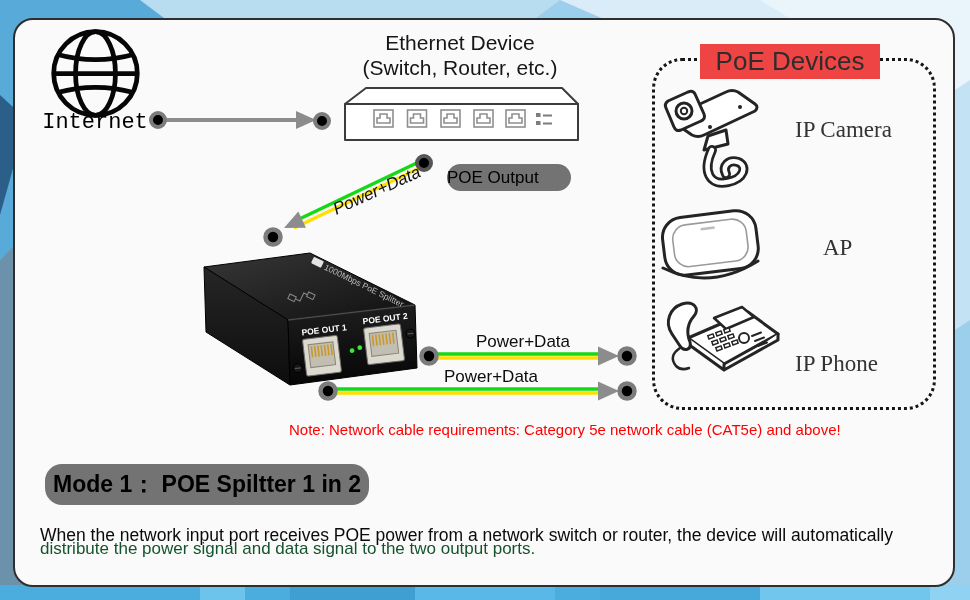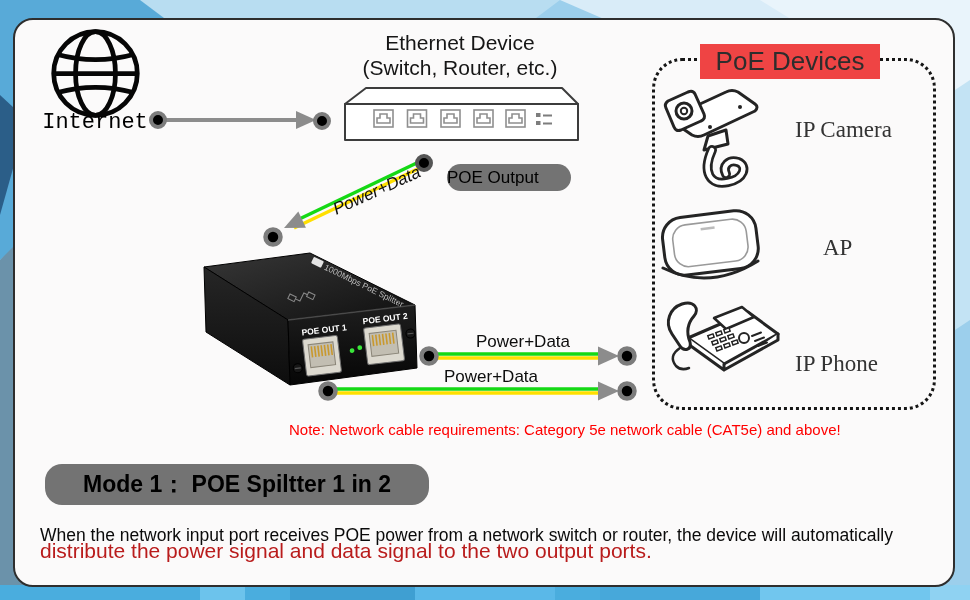--- a/index.html
+++ b/index.html
@@ -231,18 +231,18 @@
       <circle cx="627" cy="391" r="7.5" fill="#000" stroke="#7c7c7c" stroke-width="4.5"></circle>
     </g>
   </svg>
 
   <div class="abs cable-label" style="left:292px;top:181px;width:170px;font-style:italic;transform:rotate(-24.5deg);">Power+Data</div>
   <div class="abs cable-label" style="left:462px;top:332px;width:122px;">Power+Data</div>
   <div class="abs cable-label" style="left:430px;top:367px;width:122px;">Power+Data</div>
 
   <div class="abs" style="left:289px;top:421px;font-size:15px;color:#ff0000;white-space:nowrap;">Note: Network cable requirements: Category 5e network cable (CAT5e) and above!</div>
 
-  <div class="abs pill" style="left:45px;top:449px;height:41px;line-height:41px;padding:0 38px;font-size:23px;font-weight:bold;border-radius:17px;">Mode 1：  POE Spiltter 1 in 2</div>
+  <div class="abs pill" style="left:45px;top:449px;height:41px;line-height:41px;padding:0 8px;font-size:23px;font-weight:bold;border-radius:17px;">Mode 1：  POE Spiltter 1 in 2</div>
 
   <div class="abs" style="left:40px;top:525px;width:900px;font-size:17.5px;color:#0a0a0a;">When the network input port receives POE power from a network switch or router, the device will automatically</div>
-  <div class="abs" style="left:40px;top:539px;width:900px;font-size:21px;color:#b91c1c;">distribute the power signal and data signal to the two output ports.</div>
+  <div class="abs" style="left:40px;top:539px;width:900px;font-size:17px;color:#14532d;">distribute the power signal and data signal to the two output ports.</div>
 
 </div>
 
 </body></html>

